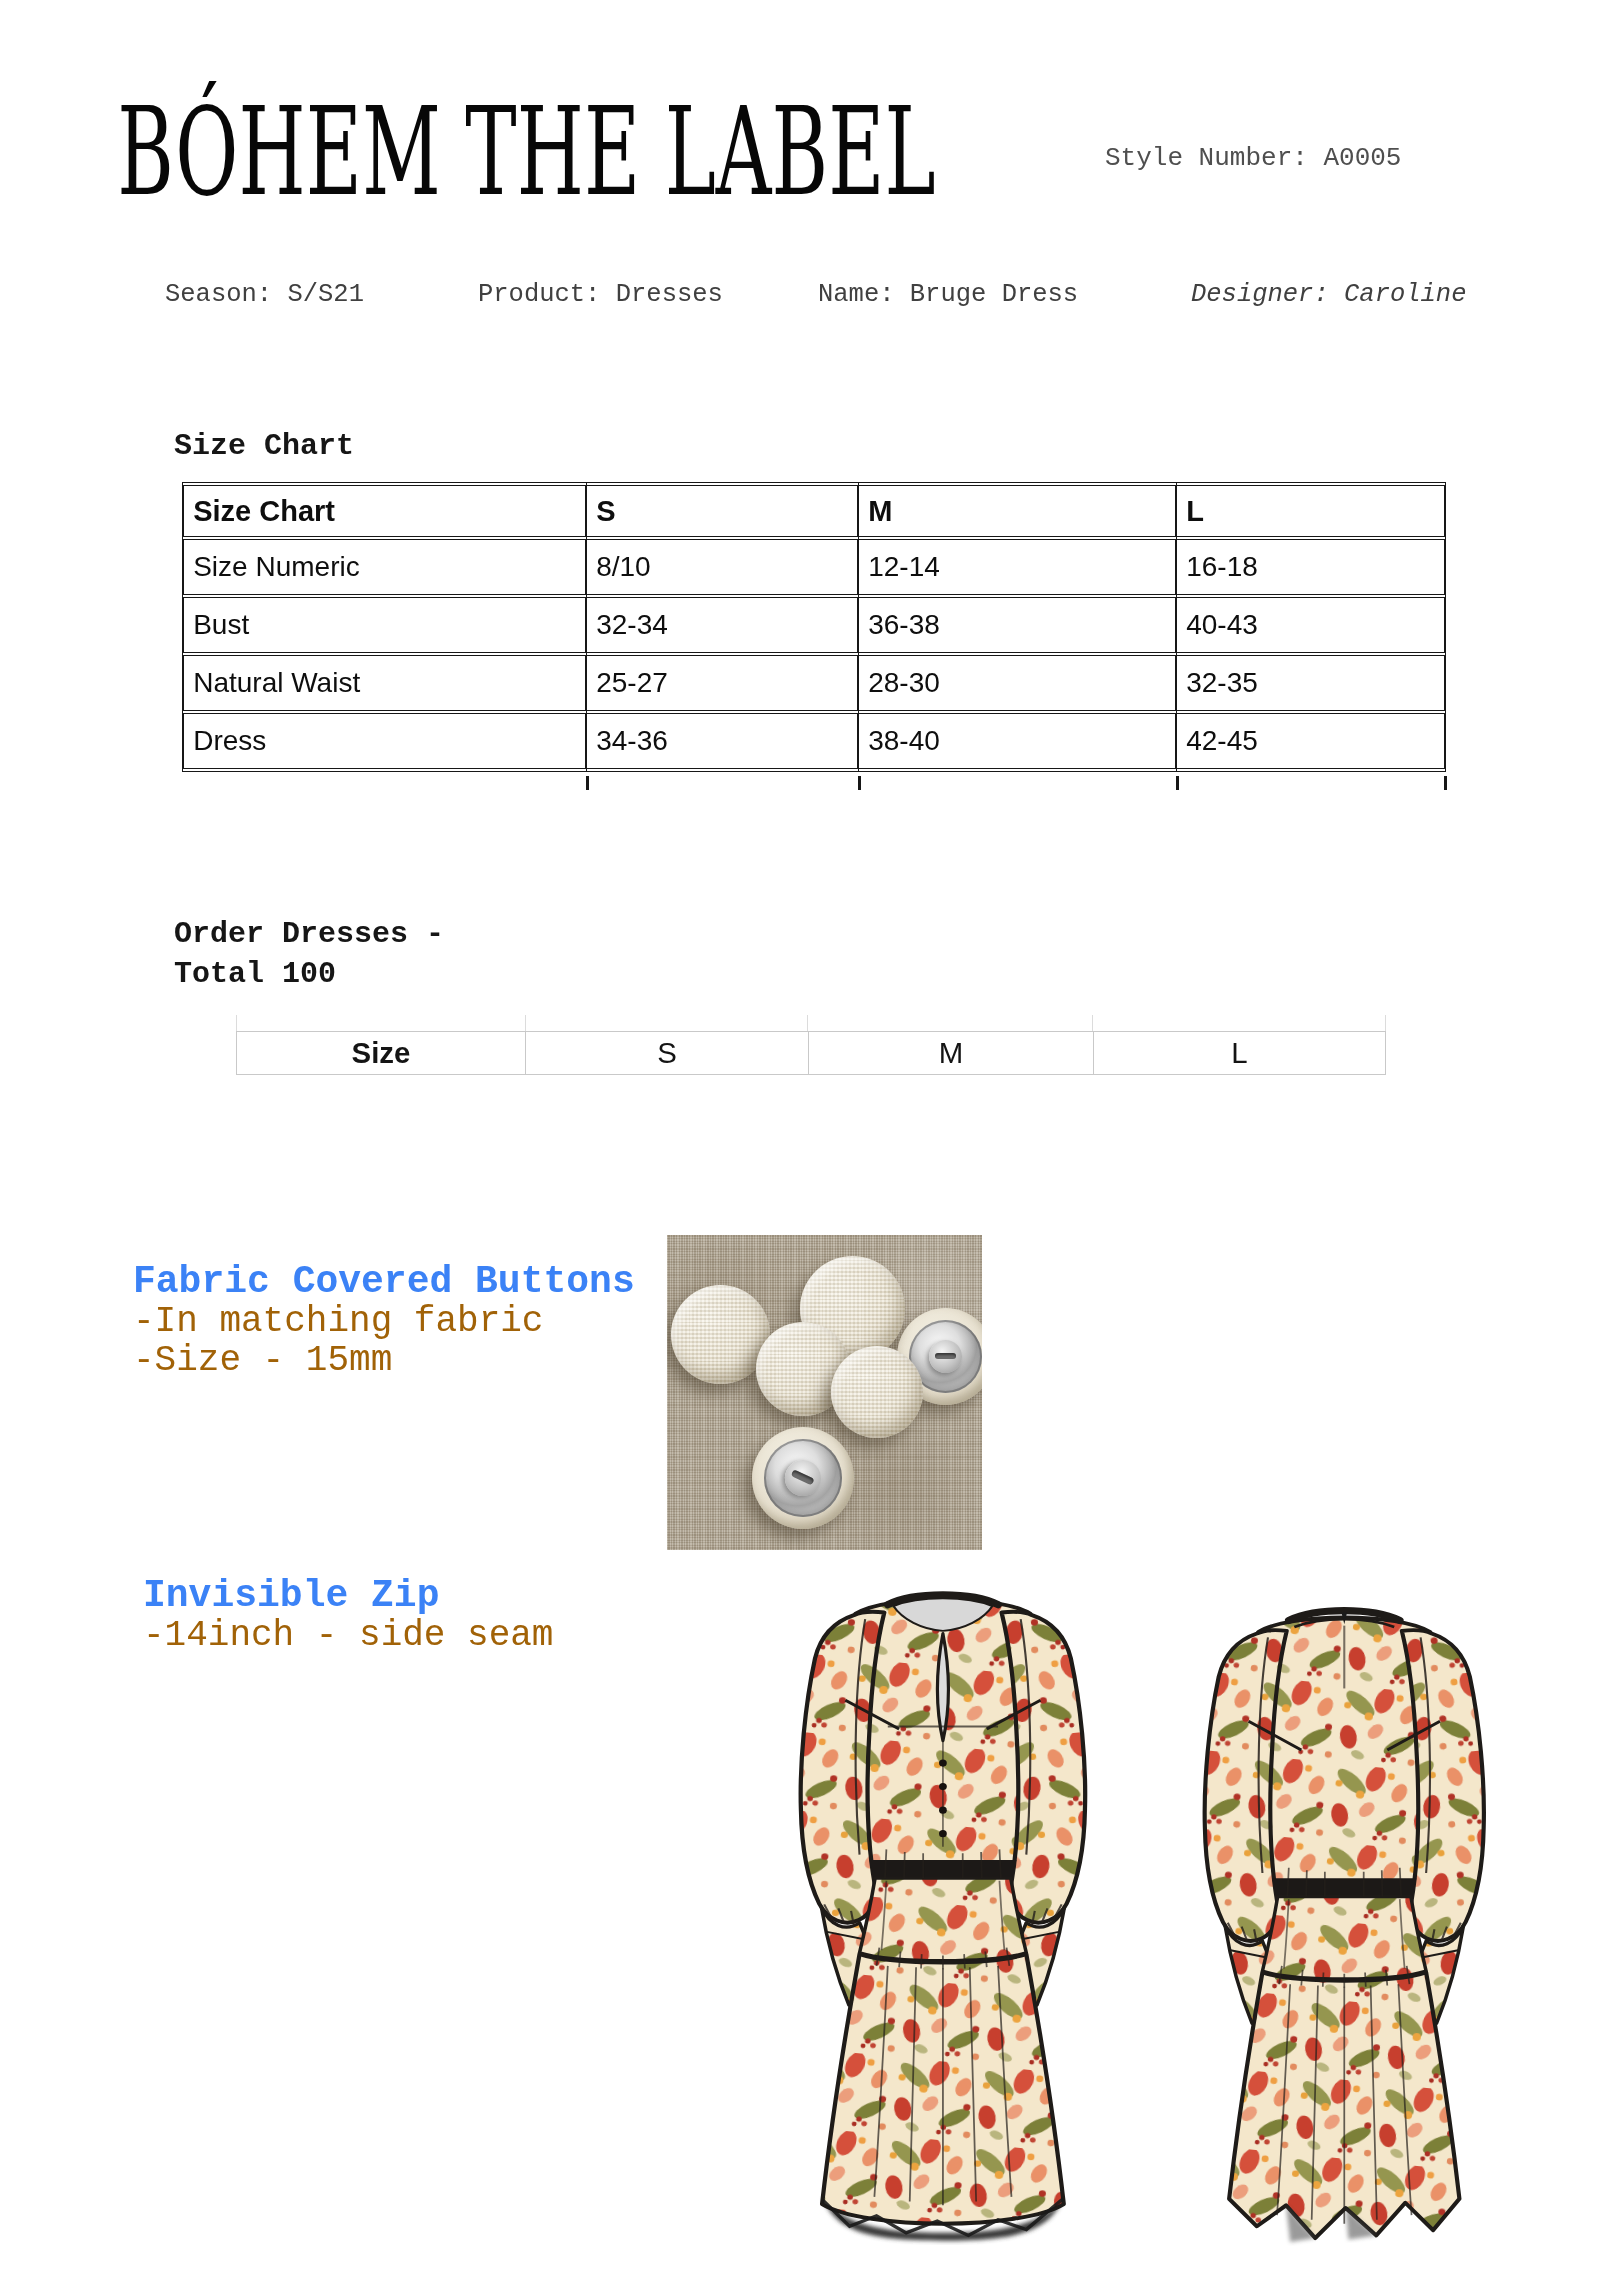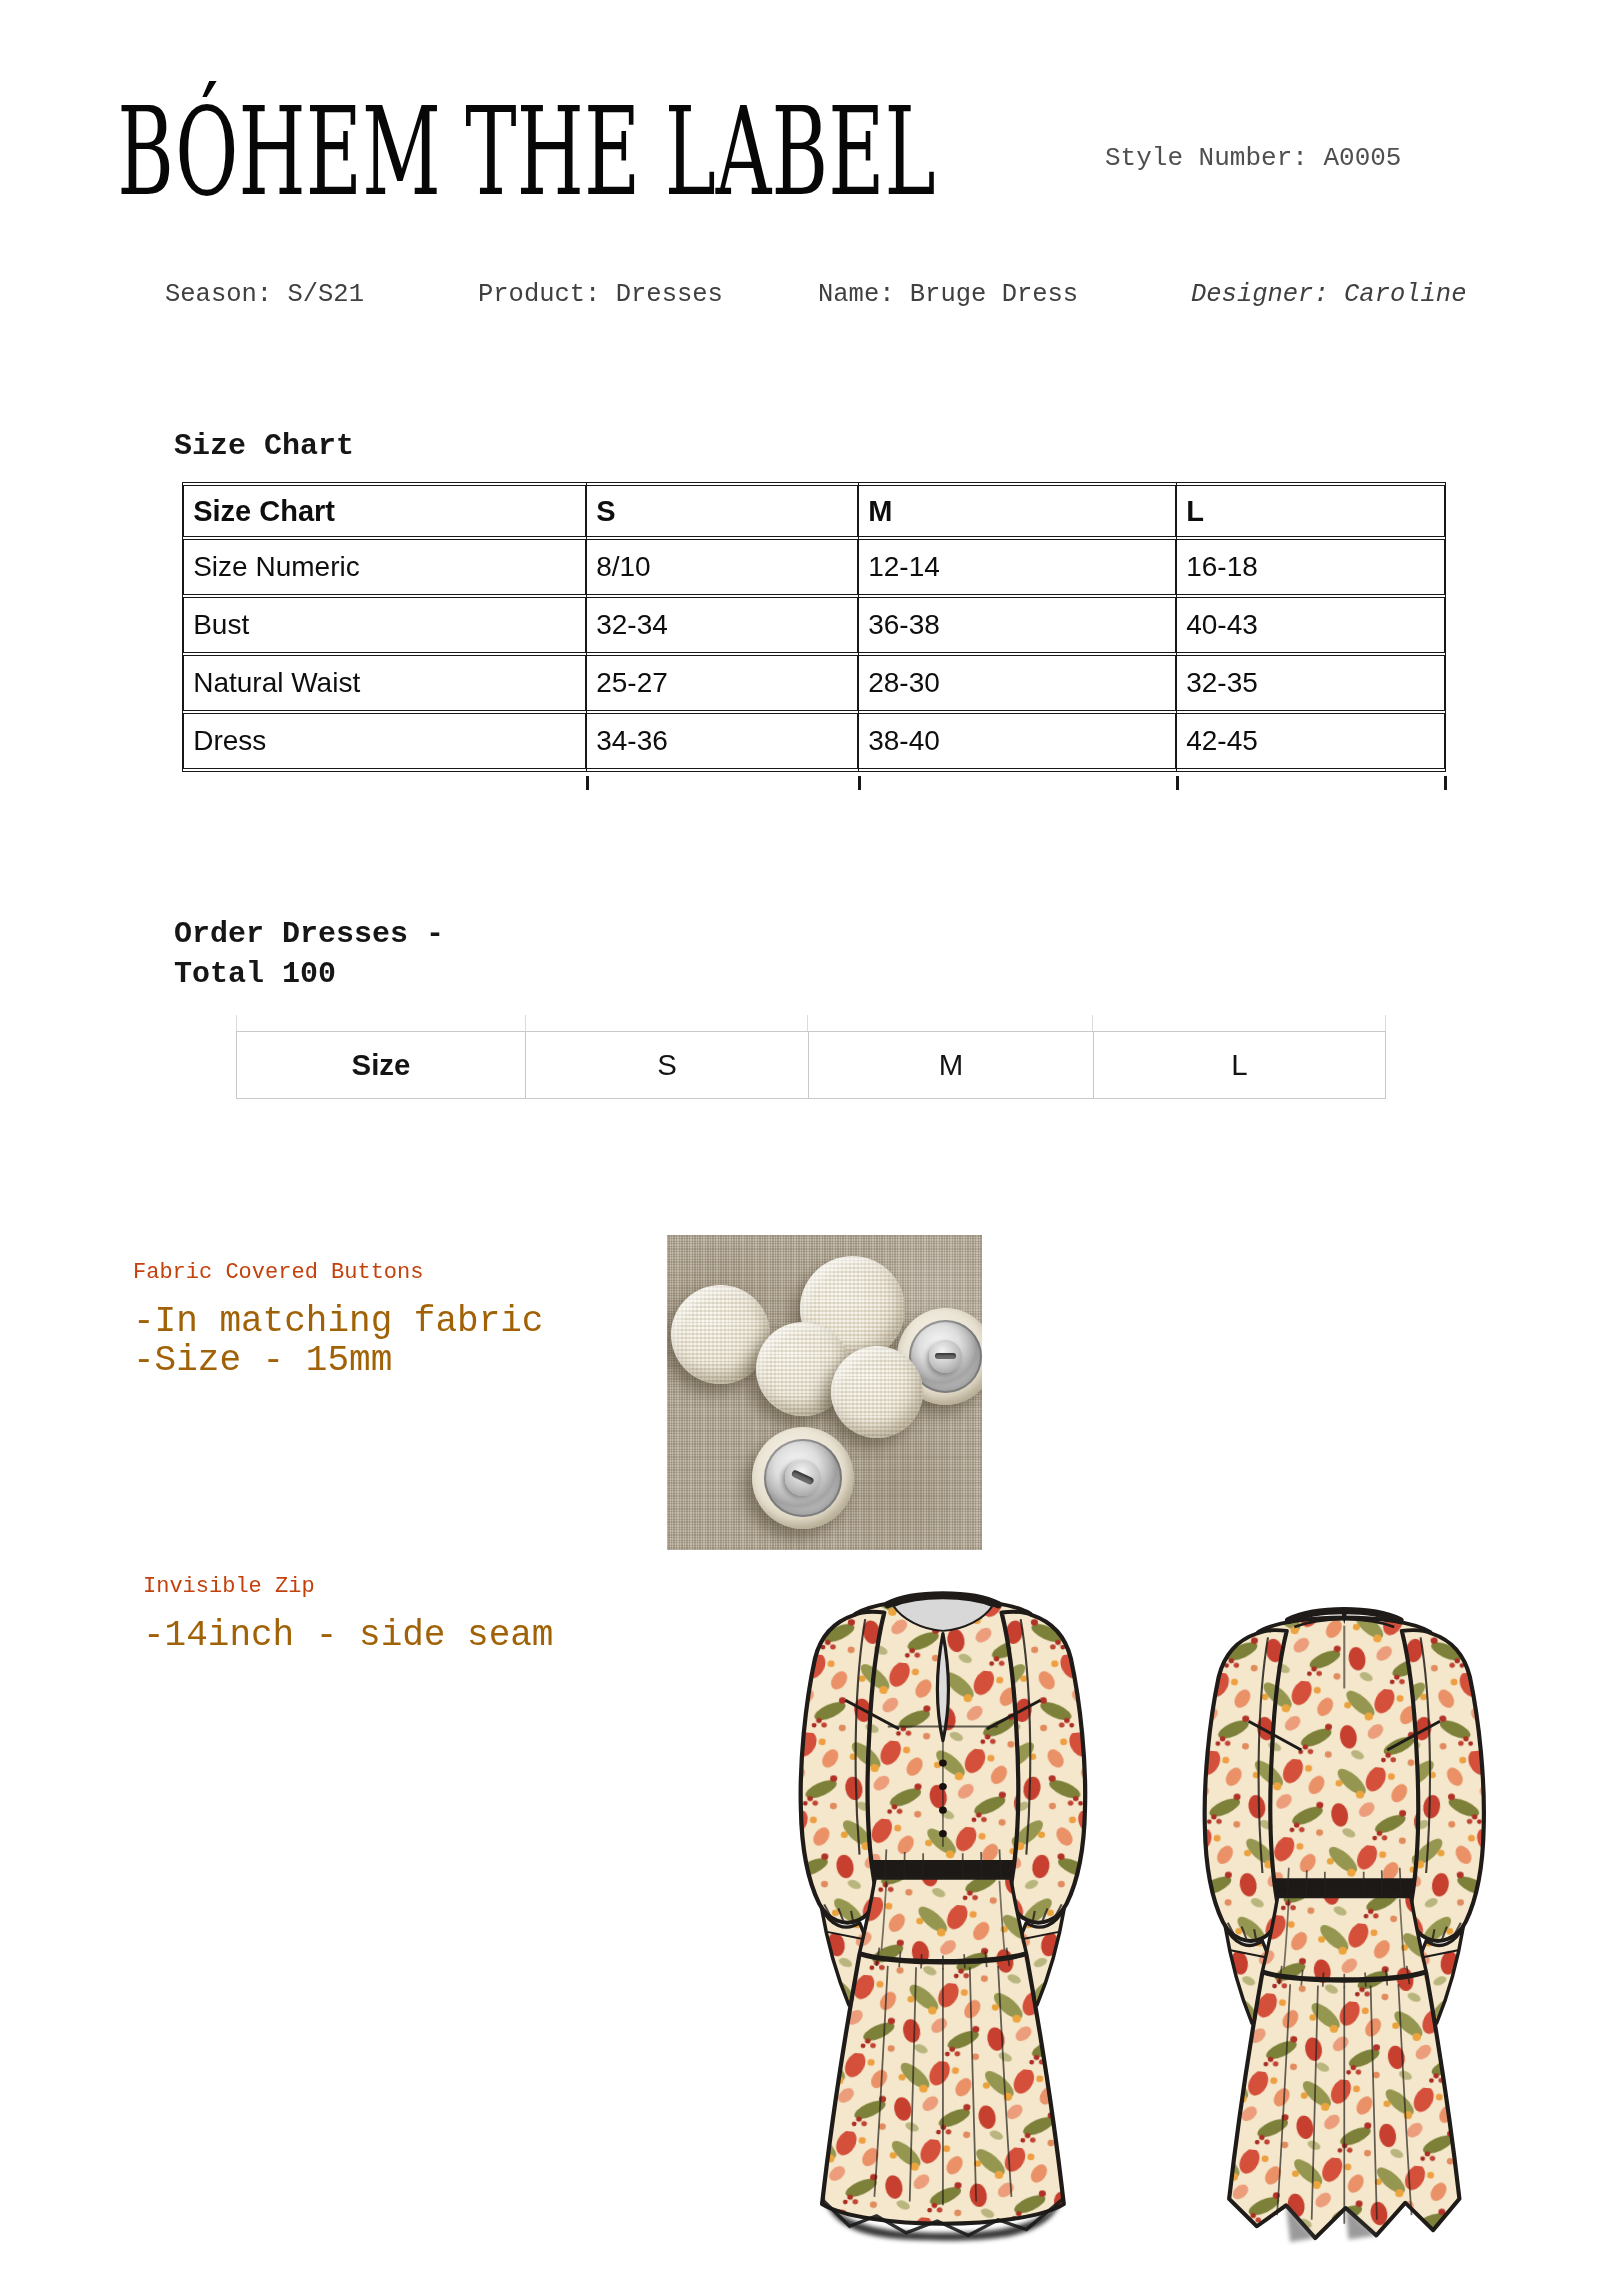--- a/index.html
+++ b/index.html
@@ -8,38 +8,38 @@
 
   
   .logo-svg{position:absolute;left:116px;top:77px;}
   .stylenum{position:absolute;left:1105px;top:143px;font-size:26px;color:#4f4f4f;white-space:nowrap;}
 
   
   .meta{position:absolute;top:280px;font-size:25.5px;color:#404040;white-space:nowrap;}
 
   
   .h-black{position:absolute;font-weight:bold;font-size:30px;color:#161616;white-space:nowrap;}
-  .h-gray{position:absolute;font-weight:normal;font-size:22px;color:#c2410c;white-space:nowrap;}
+  .h-gray{position:absolute;font-weight:bold;font-size:38px;color:#3b82f6;white-space:nowrap;}
   .sub-gray{position:absolute;font-size:36px;color:#a16207;white-space:nowrap;}
 
   
   table{border-collapse:separate;border-spacing:0;table-layout:fixed;}
   .sizechart{position:absolute;left:182px;top:482px;width:1264px;
              font-family:"Liberation Sans",sans-serif;}
   .sizechart th,.sizechart td{box-sizing:border-box;height:58px;padding:0 0 0 9.2px;
              text-align:left;vertical-align:middle;font-size:28px;color:#0e0e0e;
              border-right:2.6px solid #171717;border-bottom:4.6px double #171717;background:#fff;}
   .sizechart th{font-weight:bold;border-top:4.6px double #171717;font-size:29px;}
   .sizechart th:first-child,.sizechart td:first-child{border-left:2.6px solid #171717;}
   .stub{position:absolute;width:2.6px;height:14.4px;background:#171717;}
 
   
   .ordertable{position:absolute;left:236px;top:1031px;width:1150px;
               font-family:"Liberation Sans",sans-serif;}
-  .ordertable th,.ordertable td{box-sizing:border-box;height:68px;text-align:center;
+  .ordertable th,.ordertable td{box-sizing:border-box;height:44px;text-align:center;
               vertical-align:middle;font-size:29.4px;color:#141414;font-weight:normal;
               border-right:1.3px solid #c9c9c9;border-bottom:1.3px solid #c9c9c9;background:#fff;}
   .ordertable th{border-top:1.3px solid #c9c9c9;}
   .ordertable th:first-child,.ordertable td:first-child{border-left:1.3px solid #c9c9c9;font-weight:bold;}
   .gstub{position:absolute;width:1.3px;height:15.7px;background:#dcdcdc;}
 
   
   .photo{position:absolute;left:667px;top:1235px;width:315px;height:315px;overflow:hidden;
      background-color:#b2a794;
      background-image:

